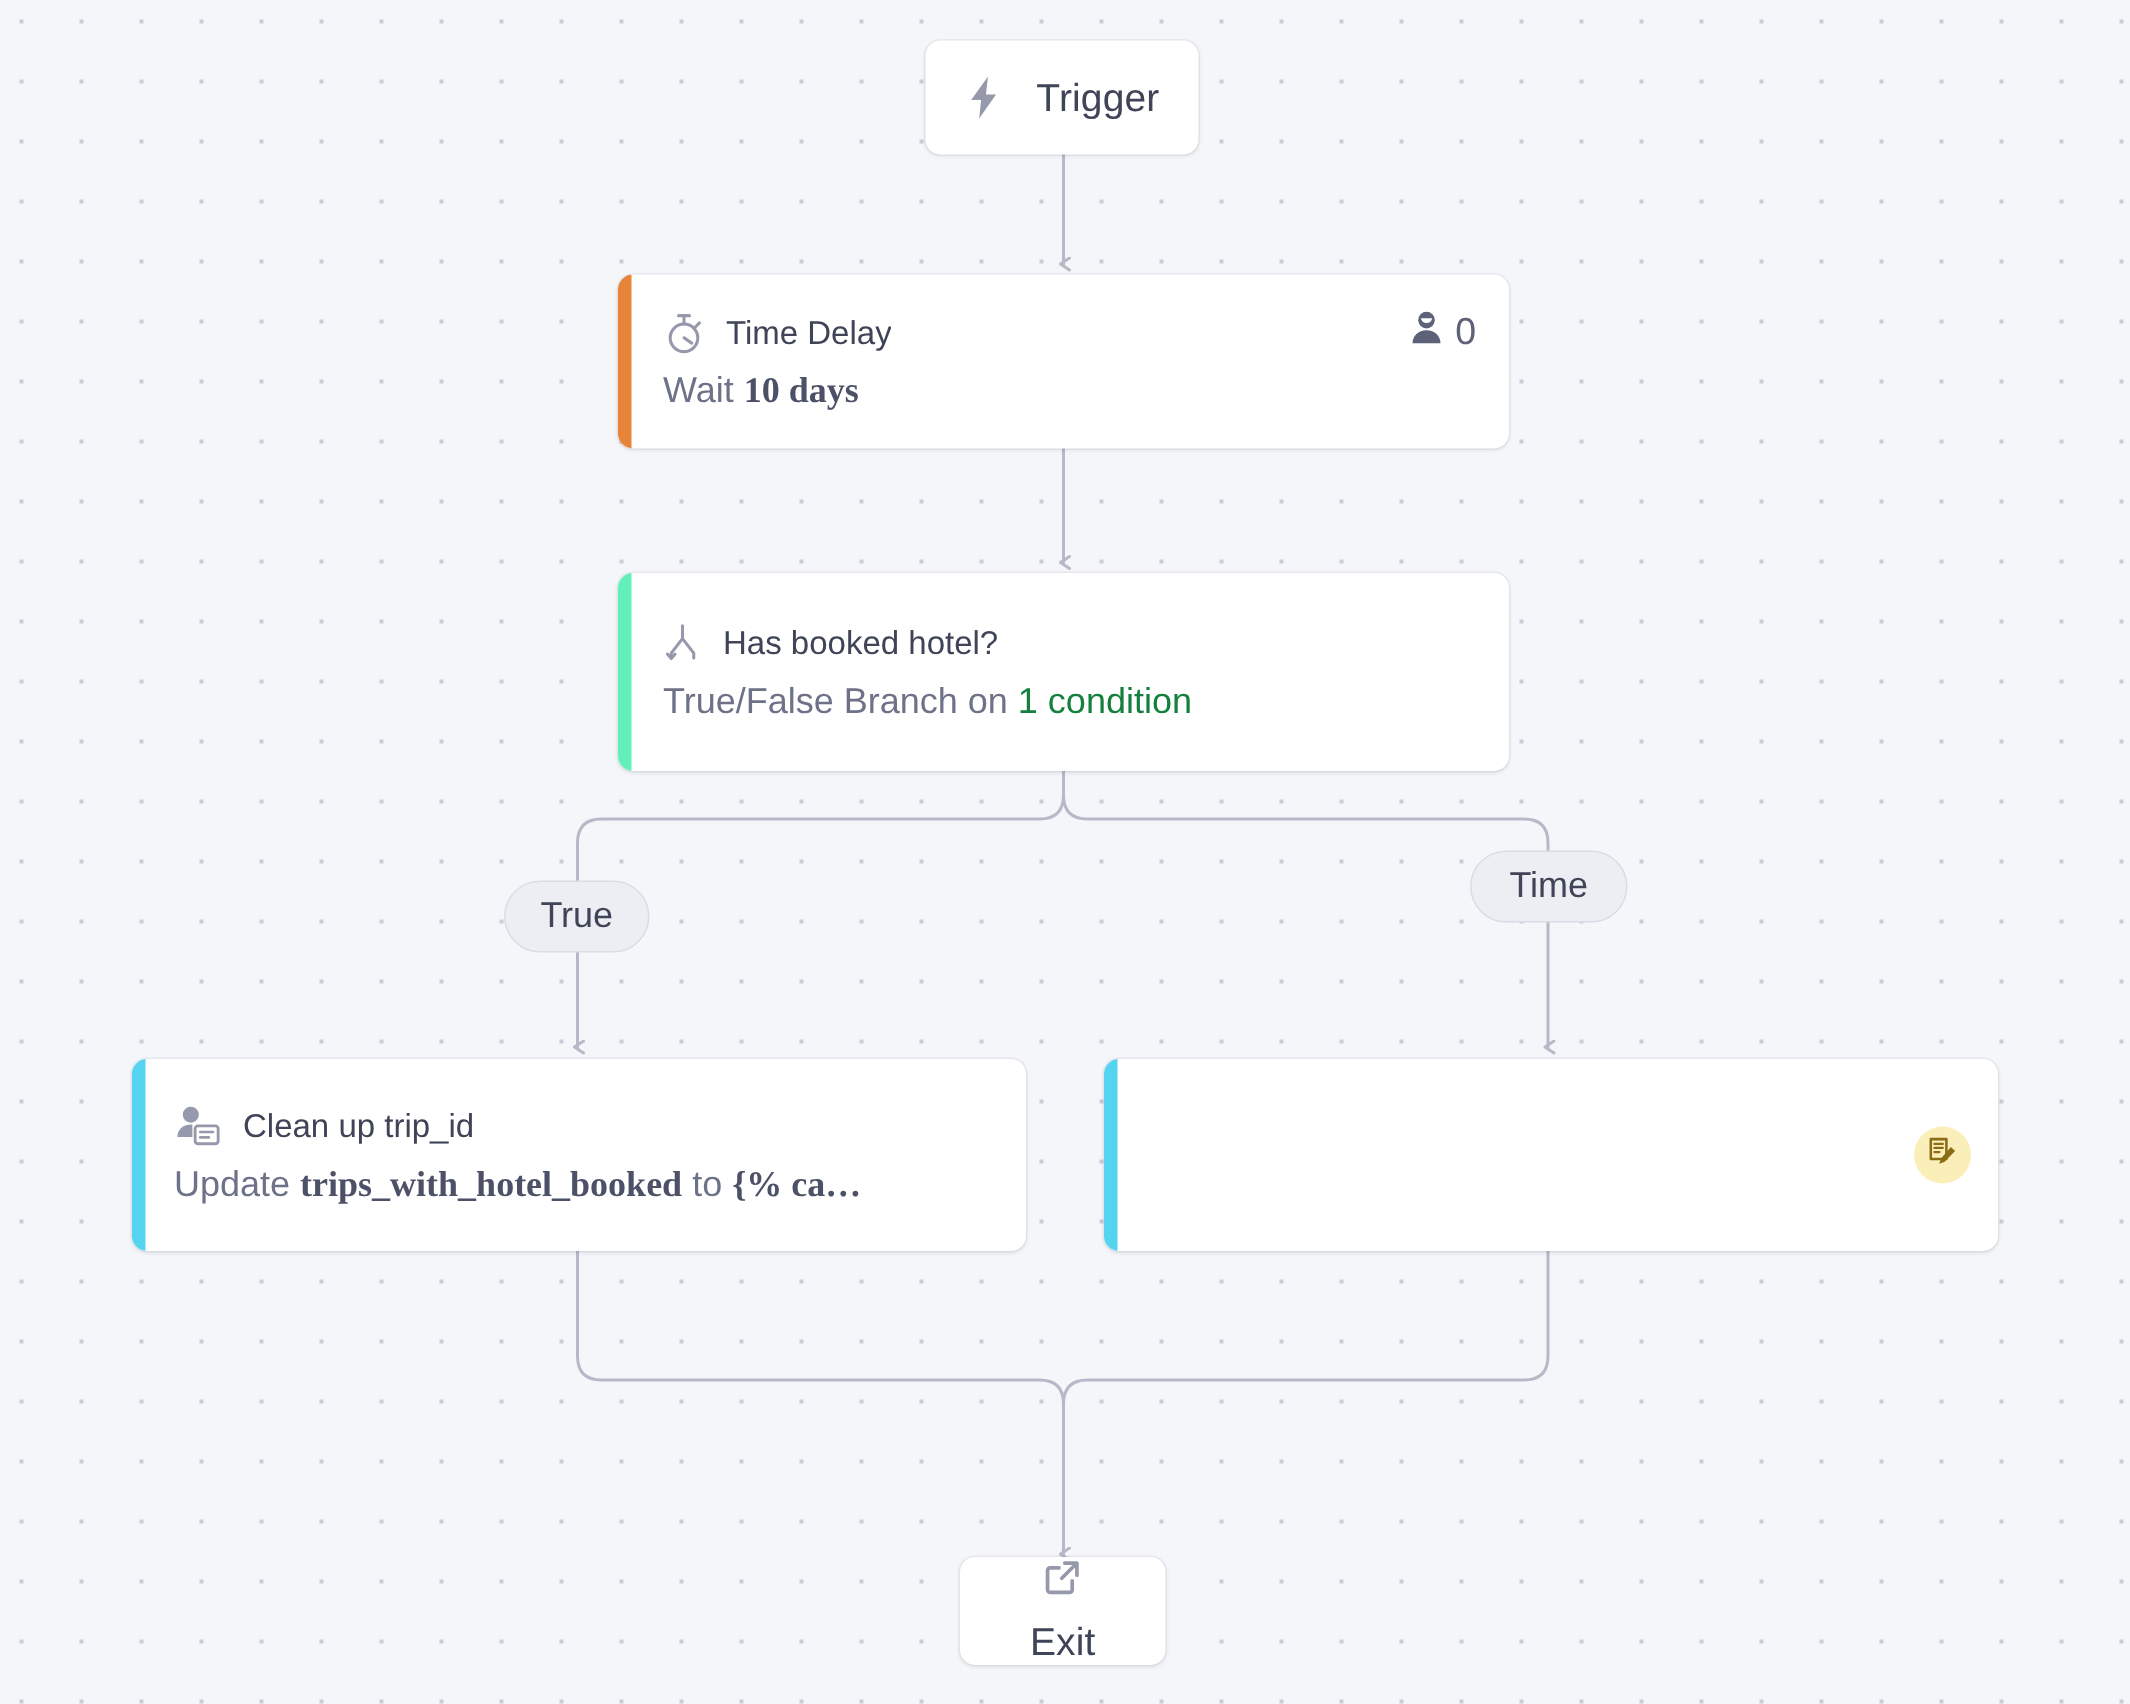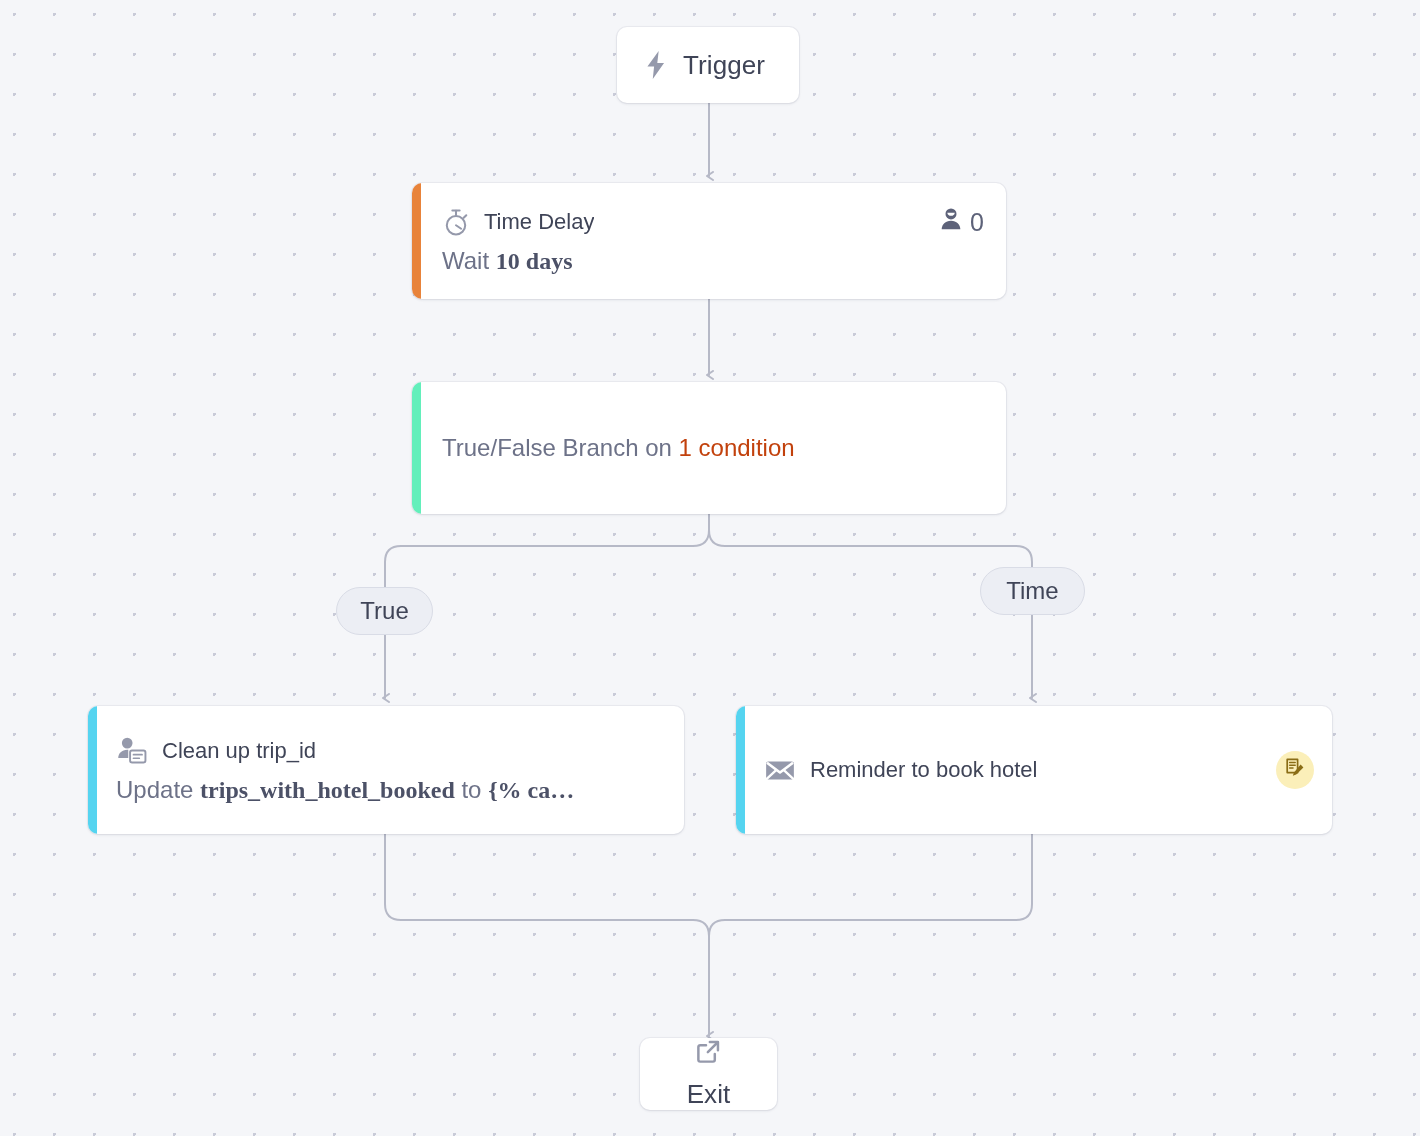--- a/index.html
+++ b/index.html
@@ -24,21 +24,21 @@
   }
 
   
   .pill-node {
     position: absolute;
     background: #ffffff;
     border-radius: 10px;
     box-shadow: 0 1px 3px rgba(22,27,58,0.10), 0 0 0 1px rgba(22,27,58,0.045);
     display: flex;
     align-items: center;
-    justify-content: flex-start;
+    justify-content: space-between;
     gap: 14px;
     padding: 0 26px;
   }
   .pill-node .node-label {
     font-size: 26px;
     color: #3f4457;
     letter-spacing: .1px;
     white-space: nowrap;
   }
   .pill-icon { display: flex; align-items: center; color: #9599ab; }
@@ -78,21 +78,21 @@
   }
   .card-sub {
     font-size: 24px;
     color: #6d7288;
     white-space: nowrap;
     overflow: hidden;
     text-overflow: clip;
   }
   .card-sub b { color: #4c5167; font-weight: bold; font-family: Liberation Serif, serif; }
   .dotted-link {
-    color: #c2410c;
+    color: #15803d;
     border-bottom: 2px dotted #5b5fd6;
     padding-bottom: 1px;
   }
   .node-icon { display: flex; align-items: center; color: #9599ab; flex: 0 0 auto; }
 
   .count-badge {
     position: absolute;
     right: 0; top: 50%;
     transform: translateY(-50%);
     display: flex;
@@ -192,20 +192,33 @@
       </div>
       <div class="card-sub">
         <span>Wait </span><b>10 days</b>
       </div>
     </div>
   </div>
 
   <div class="card-node" style="left:412px; top:382px; width:594px; height:132px;">
     <div class="accent" style="background:#63efbb;"></div>
     <div class="card-inner">
+      <div class="card-title-row">
+        <span class="node-icon">
+          <svg width="26" height="30" viewBox="0 0 24 28" aria-hidden="true">
+            <g fill="none" stroke="#9599ab" stroke-width="1.9" stroke-linecap="round" stroke-linejoin="round">
+              <path d="M12 3 L12 11"></path>
+              <path d="M12 11 L5 20 L5 23"></path>
+              <path d="M12 11 L19 20 L19 23"></path>
+              <path d="M2.6 20.6 L5 23.4 L7.4 20.6"></path>
+            </g>
+          </svg>
+        </span>
+        <span class="card-title">Has booked hotel?</span>
+      </div>
       <div class="card-sub">
         <span>True/False Branch on </span><span class="dotted-link">1 condition</span>
       </div>
     </div>
   </div>
 
   <div class="branch-pill" style="left:336px; top:567px; width:97px;margin-top:20px;">
     <span>True</span>
   </div>
   <div class="branch-pill" style="left:980px; top:567px; width:105px;">
@@ -231,30 +244,20 @@
       </div>
       <div class="card-sub">
         <span>Update </span><b>trips_with_hotel_booked</b><span> to </span><b>{% ca…</b>
       </div>
     </div>
   </div>
 
   <div class="card-node" style="left:736px; top:706px; width:596px; height:128px;">
     <div class="accent" style="background:#55d4f0;"></div>
     <div class="card-inner" style="padding-left:28px;">
-      <div class="card-title-row">
-        <span class="node-icon">
-          <svg width="32" height="28" viewBox="0 0 30 26" aria-hidden="true">
-            <rect x="2" y="5" width="26" height="17" rx="2" fill="#9599ab"></rect>
-            <path d="M2.8 6.2 L15 15.4 L27.2 6.2" fill="none" stroke="#ffffff" stroke-width="2.4" stroke-linejoin="round"></path>
-            <path d="M2.8 21 L11.4 13.2 M27.2 21 L18.6 13.2" fill="none" stroke="#ffffff" stroke-width="2.2" stroke-linecap="round"></path>
-          </svg>
-        </span>
-        <span class="card-title">Reminder to book hotel</span>
-      </div>
     </div>
     <div class="draft-badge">
       <span>
         <svg width="22" height="22" viewBox="0 0 22 22" aria-hidden="true">
           <path d="M3.2 2.4 h10.4 v13.2 h-10.4 z" fill="none" stroke="#8a6d16" stroke-width="1.7" stroke-linejoin="round"></path>
           <g stroke="#8a6d16" stroke-width="1.5" stroke-linecap="round">
             <path d="M5.6 5.6 h5.6"></path>
             <path d="M5.6 8.3 h5.6"></path>
             <path d="M5.6 11 h3.4"></path>
           </g>

